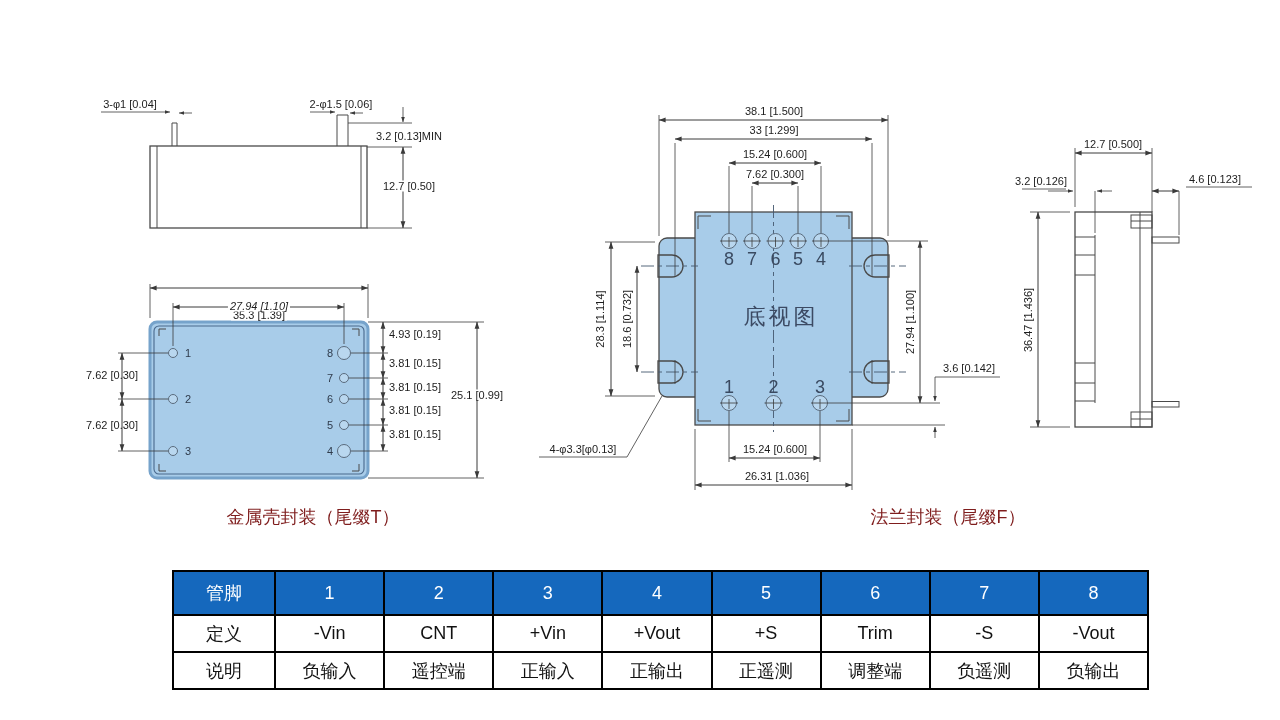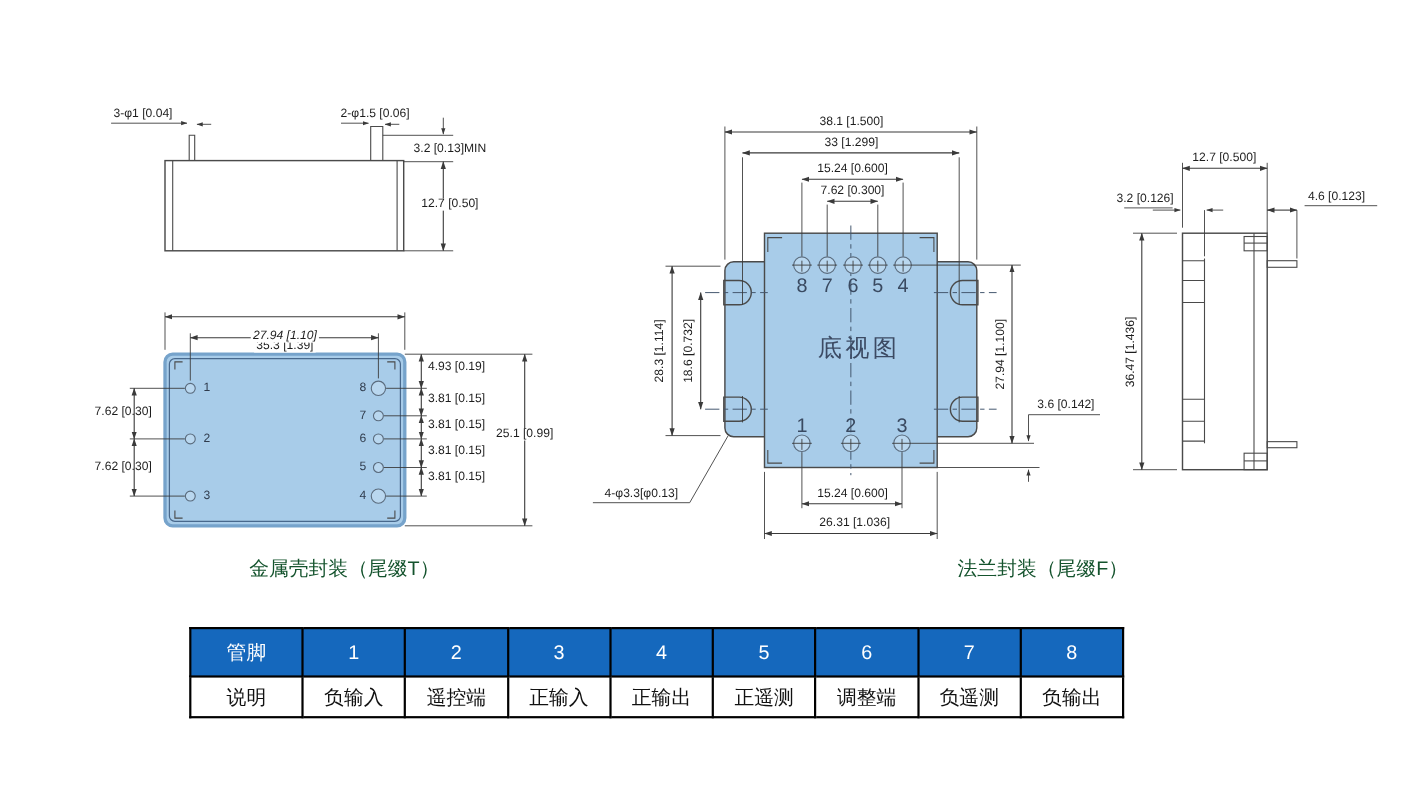--- a/index.html
+++ b/index.html
@@ -17,23 +17,23 @@
      transform:translate(-50%,-50%);line-height:1;}
   .bg{background:#ffffff;padding:0 2px;}
   .la{transform:translate(0,-50%);}
   .ra{transform:translate(-100%,-50%);}
   .rot{transform:translate(-50%,-50%) rotate(-90deg);}
   .pn{position:absolute;font-size:11px;color:#2f3b4c;white-space:nowrap;line-height:1;}
   .pnbig{position:absolute;font-size:18px;color:#3a4a61;white-space:nowrap;line-height:1;
          transform:translate(-50%,-50%);}
   .viewlabel{position:absolute;font-size:22px;color:#3c4a63;letter-spacing:3px;
              white-space:nowrap;transform:translate(-50%,-50%);}
-  .caption{position:absolute;font-size:18px;color:#14532d;white-space:nowrap;
+  .caption{position:absolute;font-size:18px;color:#7f1d1d;white-space:nowrap;
            transform:translate(-50%,-50%);}
-  table.pintable{position:absolute;left:172px;top:570px;width:850px;border-collapse:collapse;
+  table.pintable{position:absolute;left:172px;top:570px;width:977px;border-collapse:collapse;
                  table-layout:fixed;border-radius:24px;}
   table.pintable td{border:2px solid #000;text-align:center;vertical-align:middle;
                     font-size:18px;color:#111;padding:0;}
   table.pintable tr.hdr td{background:#1568bd;color:#ffffff;height:42px;}
   table.pintable tr.body td{background:#ffffff;height:35px;}
   td.c0{width:100px;}
 </style>
 </head>
 <body>
 
@@ -279,20 +279,31 @@
       <td>1</td>
       <td>2</td>
       <td>3</td>
       <td>4</td>
       <td>5</td>
       <td>6</td>
       <td>7</td>
       <td>8</td>
     </tr>
     <tr class="body">
+      <td class="c0">定义</td>
+      <td>-Vin</td>
+      <td>CNT</td>
+      <td>+Vin</td>
+      <td>+Vout</td>
+      <td>+S</td>
+      <td>Trim</td>
+      <td>-S</td>
+      <td>-Vout</td>
+    </tr>
+    <tr class="body">
       <td class="c0">说明</td>
       <td>负输入</td>
       <td>遥控端</td>
       <td>正输入</td>
       <td>正输出</td>
       <td>正遥测</td>
       <td>调整端</td>
       <td>负遥测</td>
       <td>负输出</td>
     </tr>

